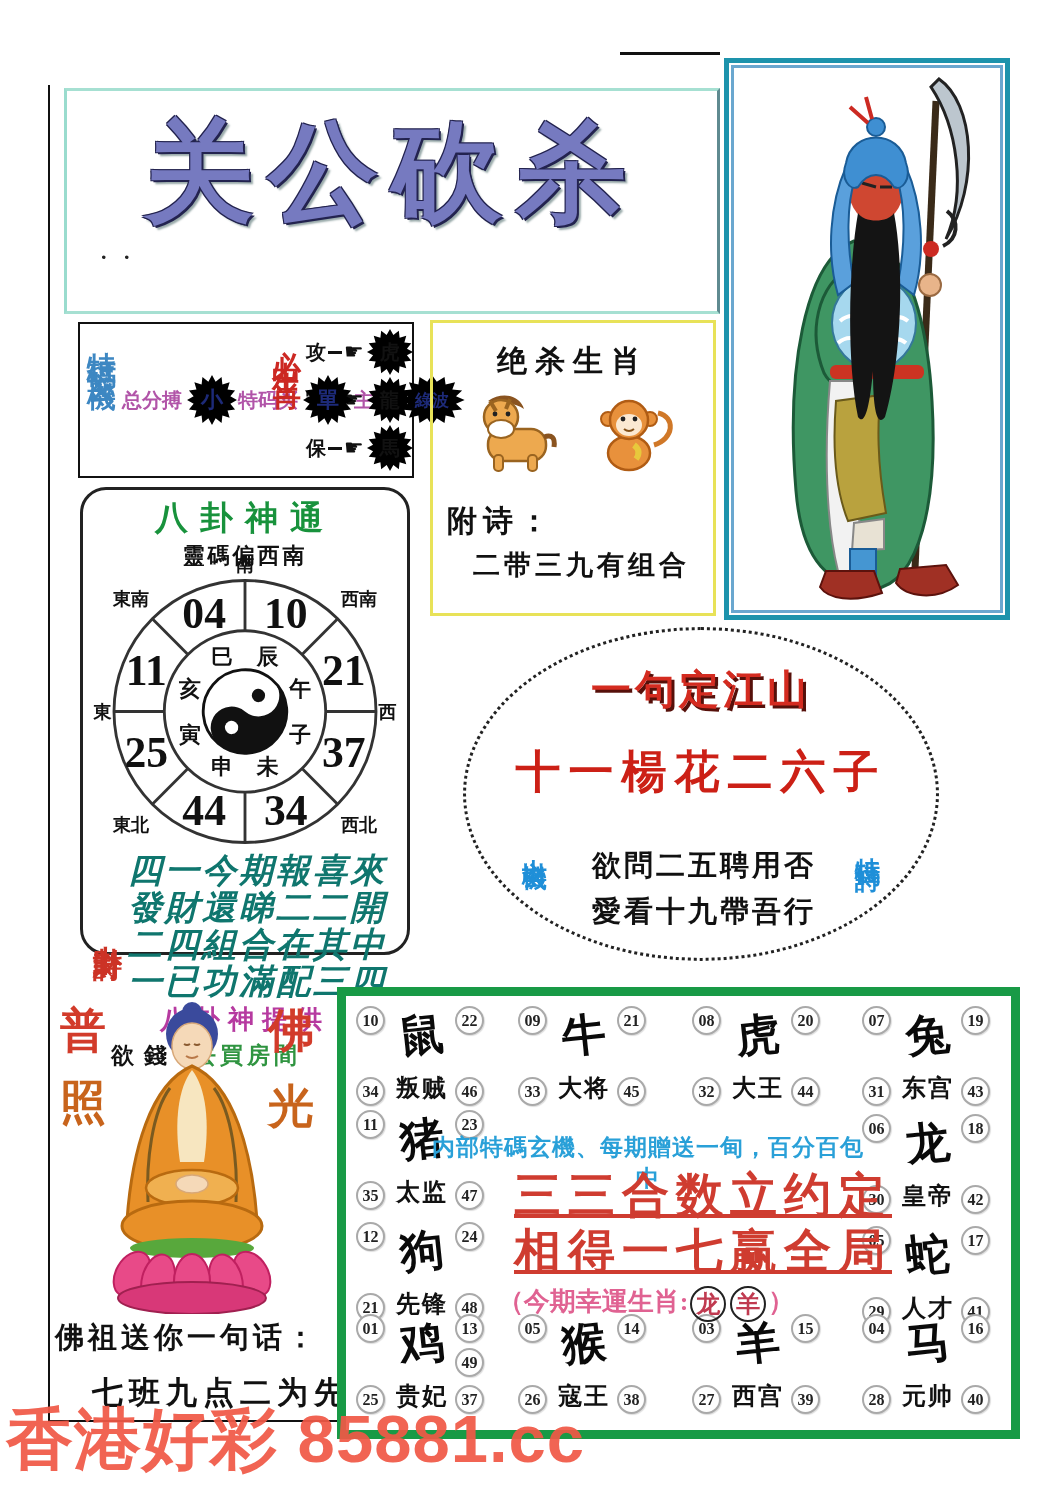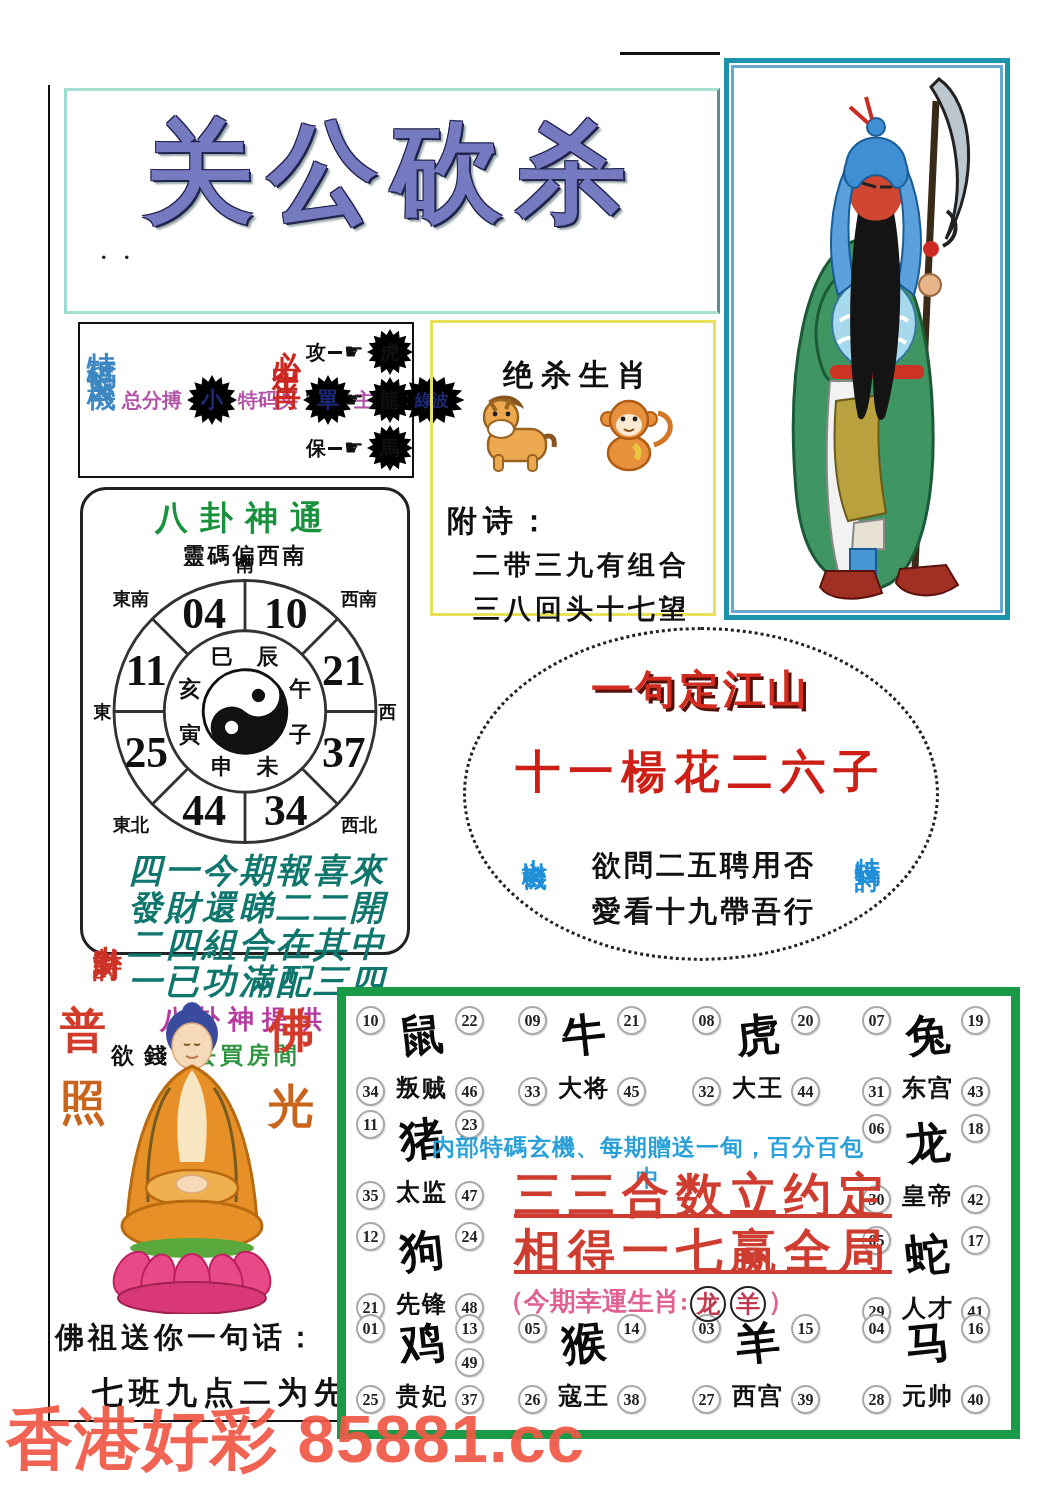--- a/index.html
+++ b/index.html
@@ -37,21 +37,21 @@
   .burst{position:relative;display:inline-flex;align-items:center;justify-content:center;width:52px;height:52px;flex:none;}
   .burst svg{position:absolute;inset:0;width:100%;height:100%;}
   .burst i{position:relative;font-style:normal;font-weight:bold;font-size:22px;color:currentColor;}
   .burst.navy{color:#1d2a78;}
   .burst.gold{color:#c08c34;width:48px;height:48px;}
   .burst.gold i{color:#111;font-size:20px;}
   .burst.wide{width:68px;}
   .burst.wide i{font-size:17px;letter-spacing:0;}
   
   #juesha-box{left:430px;top:320px;width:286px;height:296px;border:3px solid #e8e258;box-sizing:border-box;}
-  #juesha-title{width:100%;text-align:center;margin-top:32px;font-size:30px;font-weight:bold;letter-spacing:8px;padding-left:6px;}
+  #juesha-title{width:100%;text-align:center;margin-top:18px;font-size:30px;font-weight:bold;letter-spacing:8px;}
   #juesha-animals{position:absolute;left:0;top:64px;width:100%;display:flex;justify-content:space-around;padding:0 24px;box-sizing:border-box;}
   #fushi-label{left:14px;top:178px;font-size:30px;font-weight:bold;letter-spacing:6px;}
   .fushi-line{left:40px;font-size:27px;font-weight:bold;letter-spacing:4px;}
   
   #bagua-panel{left:80px;top:487px;width:330px;height:468px;border:3px solid #222;border-radius:26px;box-sizing:border-box;}
   #bagua-title{width:100%;text-align:center;margin-top:6px;font-size:33px;font-weight:bold;color:#18923c;letter-spacing:12px;}
   #bagua-sub{width:100%;text-align:center;font-size:22px;font-weight:bold;letter-spacing:3px;}
   #wheel{left:0px;top:62px;}
   #bagua-poem{left:10px;top:362px;display:flex;gap:6px;align-items:center;}
   #poem-label{font-size:29px;font-weight:bold;color:#cc3326;letter-spacing:2px;line-height:1;}
@@ -244,21 +244,20 @@
         <circle cx="45" cy="33" r="19" fill="#e8913c" stroke="#b05c14" stroke-width="2.5"></circle>
         <ellipse cx="45" cy="38" rx="13" ry="11" fill="#fbe9d2"></ellipse>
         <circle cx="39" cy="32" r="2.4" fill="#222"></circle>
           <circle cx="51" cy="32" r="2.4" fill="#222"></circle>
         <path d="M40,42 q5,4 10,0" stroke="#845018" stroke-width="2" fill="none"></path>
         <path d="M50,58 q8,6 2,14" stroke="#e8c83c" stroke-width="6" fill="none"></path>
       </svg>
     </div>
     <div id="fushi-label" class="abs">附诗：</div>
     <div class="fushi-line abs" style="top:224px;">二带三九有组合</div>
-    <div class="fushi-line abs" style="top:268px;">三八回头十七望</div>
   </div>
 
   <div id="bagua-panel" class="abs">
     <div id="bagua-title">八卦神通</div>
     <div id="bagua-sub">靈碼偏西南</div>
     <svg id="wheel" class="abs" width="324" height="300" viewBox="-162 -168 324 316">
       <circle cx="0" cy="0" r="138" fill="#fff" stroke="#333" stroke-width="3"></circle>
       <circle cx="0" cy="0" r="85" fill="#fff" stroke="#333" stroke-width="3"></circle>
       <g stroke="#333" stroke-width="3">
         <line x1="0" y1="-85" x2="0" y2="-138"></line>

